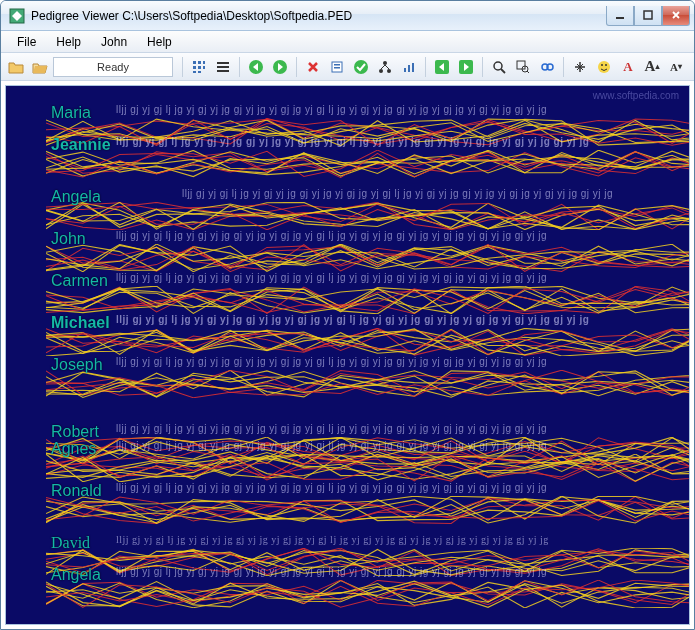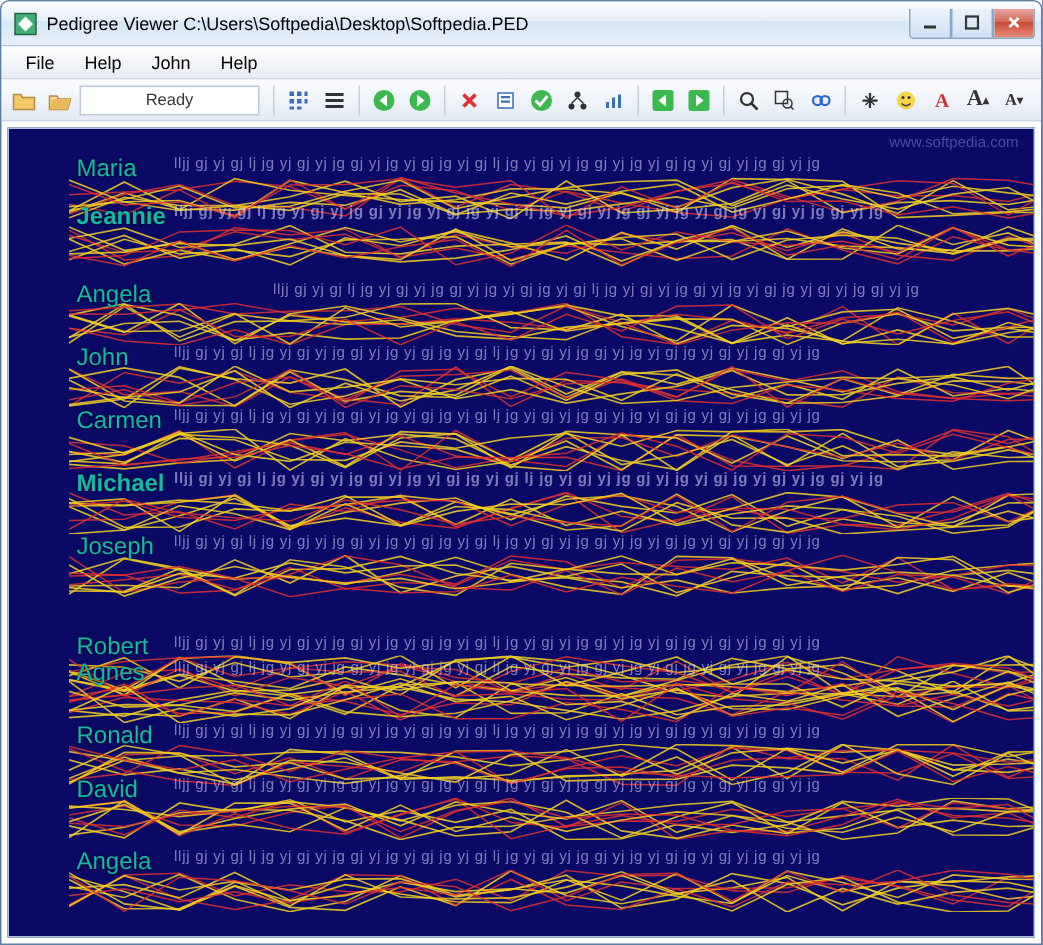--- a/index.html
+++ b/index.html
@@ -383,21 +383,21 @@
             <path d="M0.0 5.1 L35.6 11.0 L71.1 8.0 L106.7 7.7 L142.2 5.6 L177.8 5.1 L213.3 5.6 L248.9 8.6 L284.4 14.6 L320.0 10.5 L355.6 3.9 L391.1 20.2 L426.7 5.9 L462.2 2.9 L497.8 5.5 L533.3 3.6 L568.9 17.4 L604.4 10.1 L640.0 15.2" stroke="#f5d020" stroke-width="1.1" fill="none" opacity="0.85"></path>
             <path d="M0.0 3.1 L35.6 17.8 L71.1 24.5 L106.7 27.6 L142.2 12.2 L177.8 15.0 L213.3 18.6 L248.9 5.0 L284.4 26.4 L320.0 15.8 L355.6 7.9 L391.1 14.5 L426.7 2.8 L462.2 4.4 L497.8 18.8 L533.3 19.3 L568.9 6.4 L604.4 23.0 L640.0 20.9" stroke="#e03030" stroke-width="1" fill="none" opacity="0.85"></path>
             <path d="M0.0 25.4 L35.6 10.9 L71.1 19.4 L106.7 17.0 L142.2 22.0 L177.8 26.3 L213.3 21.1 L248.9 12.0 L284.4 25.4 L320.0 21.2 L355.6 20.7 L391.1 0.3 L426.7 1.1 L462.2 3.6 L497.8 18.8 L533.3 0.3 L568.9 0.5 L604.4 8.3 L640.0 2.6" stroke="#f5d020" stroke-width="1.1" fill="none" opacity="0.85"></path>
             <path d="M0.0 22.9 L35.6 8.7 L71.1 19.5 L106.7 26.7 L142.2 3.6 L177.8 6.9 L213.3 23.3 L248.9 4.7 L284.4 4.3 L320.0 24.6 L355.6 23.6 L391.1 23.4 L426.7 14.1 L462.2 15.9 L497.8 19.9 L533.3 3.6 L568.9 21.5 L604.4 5.4 L640.0 4.7" stroke="#f5d020" stroke-width="1.1" fill="none" opacity="0.85"></path>
             <path d="M0.0 23.8 L35.6 19.7 L71.1 1.0 L106.7 6.6 L142.2 18.3 L177.8 4.3 L213.3 9.6 L248.9 13.0 L284.4 26.2 L320.0 16.4 L355.6 15.4 L391.1 22.3 L426.7 10.8 L462.2 9.1 L497.8 4.4 L533.3 4.2 L568.9 6.0 L604.4 12.1 L640.0 8.5" stroke="#e03030" stroke-width="1" fill="none" opacity="0.85"></path>
             <path d="M0.0 17.5 L35.6 1.0 L71.1 7.3 L106.7 27.4 L142.2 10.9 L177.8 12.2 L213.3 19.3 L248.9 25.4 L284.4 7.0 L320.0 5.0 L355.6 0.2 L391.1 3.3 L426.7 24.1 L462.2 2.9 L497.8 12.7 L533.3 4.2 L568.9 17.1 L604.4 18.9 L640.0 13.0" stroke="#f5d020" stroke-width="1.1" fill="none" opacity="0.85"></path>
             <path d="M0.0 26.7 L35.6 5.6 L71.1 6.1 L106.7 15.2 L142.2 12.5 L177.8 23.4 L213.3 22.3 L248.9 23.2 L284.4 20.3 L320.0 3.7 L355.6 21.4 L391.1 8.6 L426.7 27.0 L462.2 18.8 L497.8 0.0 L533.3 19.9 L568.9 27.0 L604.4 6.1 L640.0 22.1" stroke="#f5d020" stroke-width="1.1" fill="none" opacity="0.85"></path>
             <path d="M0.0 1.6 L35.6 10.6 L71.1 17.2 L106.7 10.5 L142.2 25.1 L177.8 16.9 L213.3 9.1 L248.9 5.3 L284.4 4.9 L320.0 9.2 L355.6 18.9 L391.1 20.8 L426.7 22.5 L462.2 21.6 L497.8 20.3 L533.3 4.7 L568.9 24.9 L604.4 15.1 L640.0 23.3" stroke="#e03030" stroke-width="1" fill="none" opacity="0.85"></path>
           </svg>
         </div>
-        <div class="row" style="top: 432px;">
+        <div class="row" style="top: 448px; font-family: Liberation Serif, serif;">
           <div class="row-label">David</div>
           <div class="row-blur">lljj gj yj gj lj jg yj gj yj jg gj yj jg yj gj jg yj gj lj jg yj gj yj jg gj yj jg yj gj jg yj gj yj jg gj yj jg</div>
           <svg class="scribble" viewBox="0 0 640 28" preserveAspectRatio="none" style="width:100%;height:28px">
             <path d="M0.0 11.3 L35.6 5.3 L71.1 18.0 L106.7 18.6 L142.2 9.5 L177.8 4.8 L213.3 26.6 L248.9 9.0 L284.4 0.1 L320.0 19.0 L355.6 15.4 L391.1 15.5 L426.7 7.5 L462.2 12.4 L497.8 6.8 L533.3 3.6 L568.9 11.6 L604.4 13.5 L640.0 19.2" stroke="#e03030" stroke-width="1" fill="none" opacity="0.85"></path>
             <path d="M0.0 24.8 L35.6 19.5 L71.1 9.8 L106.7 7.6 L142.2 8.2 L177.8 15.1 L213.3 27.7 L248.9 19.4 L284.4 18.8 L320.0 12.7 L355.6 8.8 L391.1 4.5 L426.7 2.3 L462.2 16.0 L497.8 11.9 L533.3 8.1 L568.9 24.7 L604.4 24.8 L640.0 13.9" stroke="#f5d020" stroke-width="1.1" fill="none" opacity="0.85"></path>
             <path d="M0.0 18.6 L35.6 26.6 L71.1 3.3 L106.7 9.2 L142.2 1.2 L177.8 16.0 L213.3 8.4 L248.9 16.2 L284.4 7.6 L320.0 27.7 L355.6 27.2 L391.1 17.8 L426.7 22.9 L462.2 17.9 L497.8 2.3 L533.3 5.5 L568.9 0.0 L604.4 0.7 L640.0 15.3" stroke="#f5d020" stroke-width="1.1" fill="none" opacity="0.85"></path>
             <path d="M0.0 13.2 L35.6 24.7 L71.1 8.0 L106.7 13.0 L142.2 2.0 L177.8 23.1 L213.3 11.3 L248.9 0.2 L284.4 16.3 L320.0 19.6 L355.6 3.1 L391.1 27.4 L426.7 21.6 L462.2 22.2 L497.8 12.0 L533.3 0.9 L568.9 13.2 L604.4 9.8 L640.0 25.4" stroke="#e03030" stroke-width="1" fill="none" opacity="0.85"></path>
             <path d="M0.0 15.8 L35.6 4.3 L71.1 22.5 L106.7 13.7 L142.2 7.4 L177.8 4.0 L213.3 18.5 L248.9 2.6 L284.4 9.6 L320.0 14.0 L355.6 1.7 L391.1 22.9 L426.7 11.7 L462.2 16.2 L497.8 27.5 L533.3 23.3 L568.9 1.9 L604.4 7.2 L640.0 4.6" stroke="#f5d020" stroke-width="1.1" fill="none" opacity="0.85"></path>
             <path d="M0.0 26.4 L35.6 1.7 L71.1 23.1 L106.7 17.4 L142.2 22.5 L177.8 6.5 L213.3 14.6 L248.9 25.3 L284.4 22.5 L320.0 1.5 L355.6 21.9 L391.1 26.9 L426.7 18.0 L462.2 23.8 L497.8 3.1 L533.3 19.7 L568.9 14.8 L604.4 19.0 L640.0 18.1" stroke="#f5d020" stroke-width="1.1" fill="none" opacity="0.85"></path>
             <path d="M0.0 6.5 L35.6 2.1 L71.1 25.1 L106.7 10.5 L142.2 20.1 L177.8 24.2 L213.3 10.7 L248.9 0.8 L284.4 27.1 L320.0 18.5 L355.6 11.7 L391.1 17.5 L426.7 17.7 L462.2 8.6 L497.8 7.1 L533.3 20.0 L568.9 3.0 L604.4 7.5 L640.0 8.9" stroke="#e03030" stroke-width="1" fill="none" opacity="0.85"></path>

